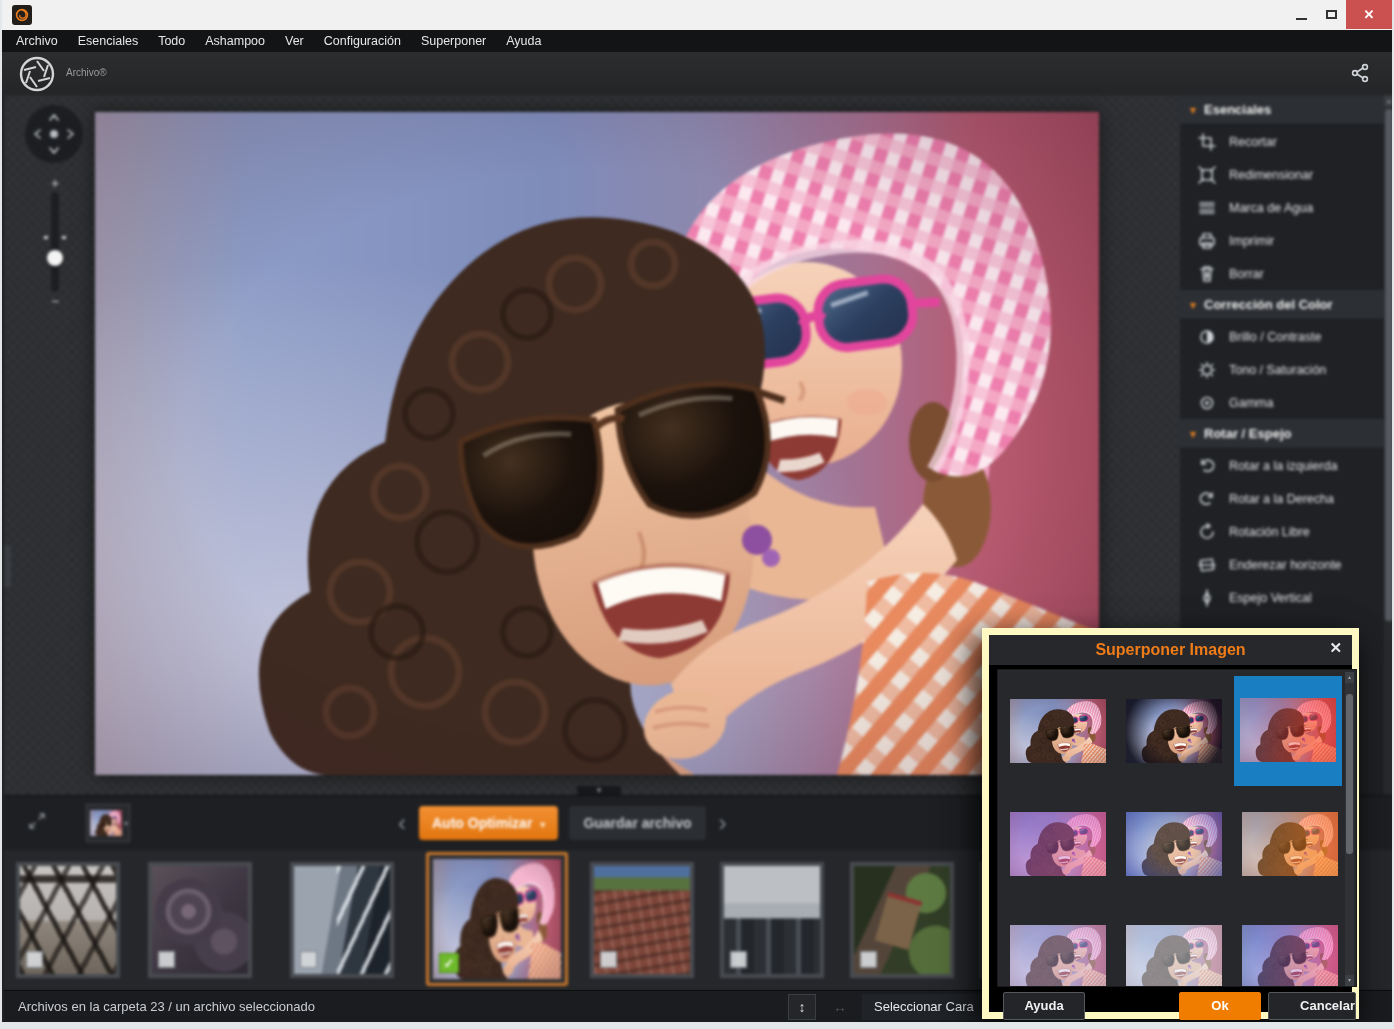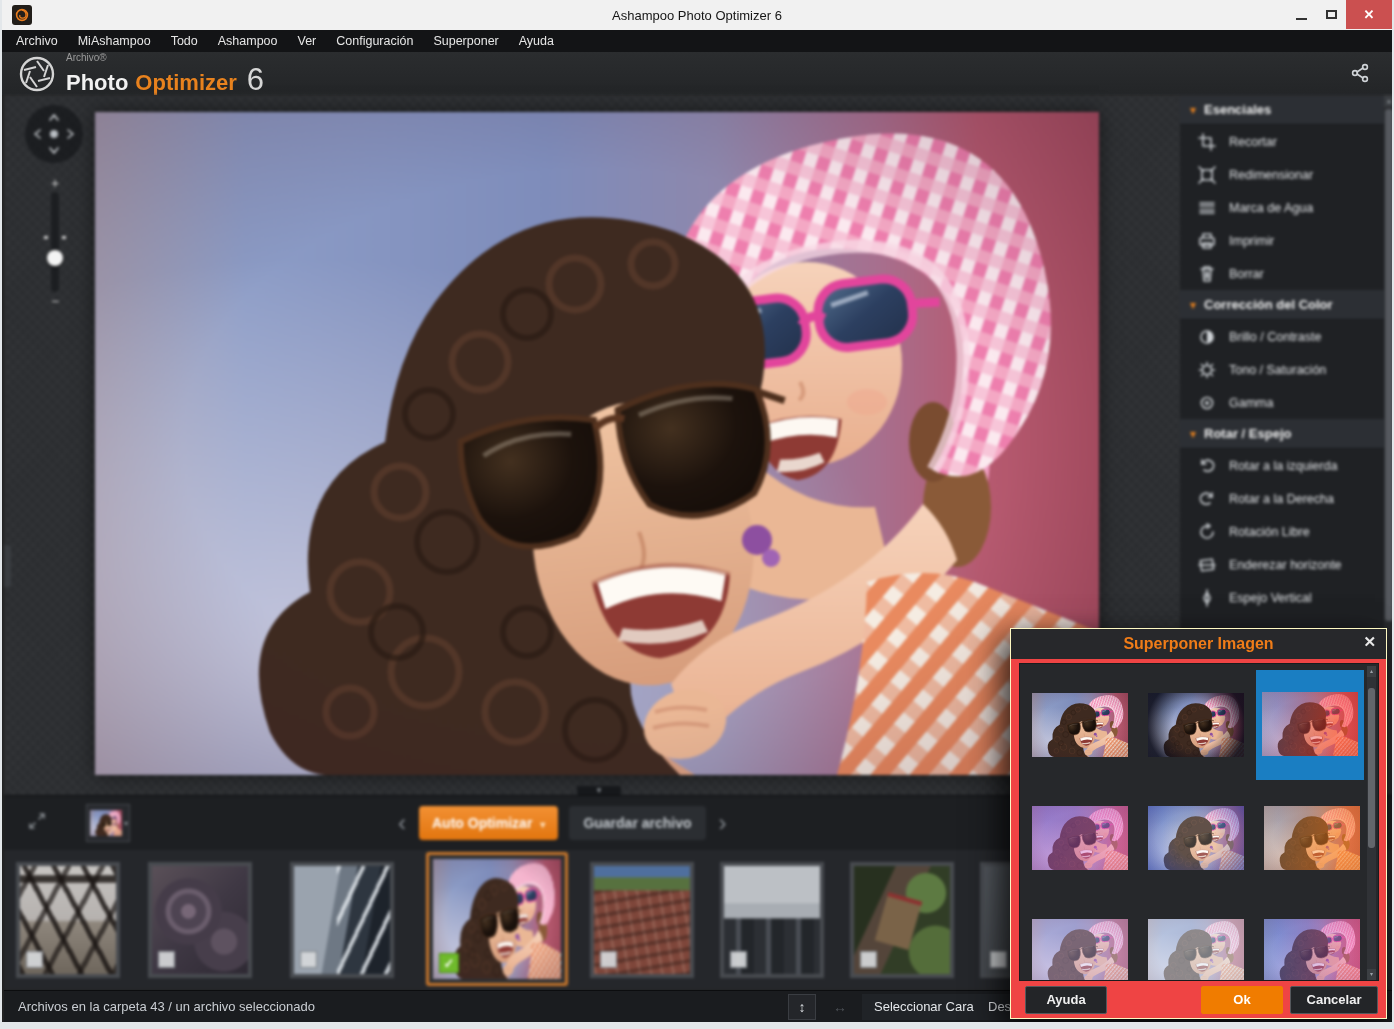--- a/index.html
+++ b/index.html
@@ -140,22 +140,22 @@
   .sb-updown { position:absolute; left:784px; top:3px; width:28px; height:26px; background:#24262a;
                border:1px solid #3a3d42; color:#d8dbdf; font-size:14px; text-align:center; line-height:24px; }
   .sb-leftright { position:absolute; left:822px; top:3px; width:28px; height:26px; color:#4d5156;
                   font-size:14px; text-align:center; line-height:26px; }
   .sb-selall { position:absolute; left:858px; top:3px; height:26px; padding:0 12px; background:#202327;
                color:#e4e7ea; font-size:13px; line-height:26px; }
   .sb-desel { position:absolute; left:972px; top:3px; height:26px; padding:0 12px; background:#202327;
               color:#e4e7ea; font-size:13px; line-height:26px; white-space:nowrap; overflow:hidden; width:120px; }
 
   
-  .dialog { position:absolute; left:1008px; top:628px; width:377px; height:391px; background:#ef4444;
-            border:1px solid #fef9c3; box-shadow:-12px 8px 28px rgba(0,0,0,.5), 0 12px 28px rgba(0,0,0,.5); z-index:6; }
+  .dialog { position:absolute; left:980px; top:628px; width:377px; height:391px; background:#000000;
+            border:7px solid #fef9c3; box-shadow:-12px 8px 28px rgba(0,0,0,.5), 0 12px 28px rgba(0,0,0,.5); z-index:6; }
   .dlg-title { position:absolute; left:0; top:0; right:0; height:30px; background:#27282b;
                display:flex; align-items:center; justify-content:center; }
   .dlg-title .t { color:#ef7c18; font-size:16px; font-weight:bold; }
   .dlg-close { position:absolute; right:10px; top:4px; color:#e9e9e9; font-size:15px; font-weight:bold; }
   .dlg-grid { position:absolute; left:8px; top:34px; width:360px; height:318px; background:#26282b;
               border:1px solid #1a1b1d; overflow:hidden; }
   .dthumb { position:absolute; width:96px; height:64px; overflow:hidden; }
   .dthumb svg { position:absolute; inset:0; width:100%; height:100%; }
   .ovl { position:absolute; inset:0; }
   .v2 .ovl { background:radial-gradient(circle, transparent 40%, rgba(5,8,22,.85) 85%); }
@@ -169,21 +169,21 @@
   .dsel-pad { position:absolute; left:236px; top:6px; width:108px; height:110px; background:#1a7ec2; }
   .dsel-pad .dthumb { left:6px; top:22px; }
   .dlg-scroll { position:absolute; right:2px; top:2px; width:9px; height:314px; background:#303236; }
   .dlg-scroll .arr { position:absolute; left:0; width:9px; height:11px; color:#9aa0a6; font-size:6px;
                      text-align:center; line-height:11px; background:#3c3f43; }
   .dlg-sthumb { position:absolute; left:1px; top:22px; width:7px; height:160px; background:#63666b; border-radius:3px; }
   .dlg-btn { position:absolute; top:357px; height:28px; background:#232528; border:1px solid #55585c;
              color:#f0f0f0; font-size:13px; font-weight:bold; text-align:center; line-height:26px; border-radius:2px; }
   .dlg-help { left:14px; width:82px; }
   .dlg-ok { left:190px; width:82px; background:#f07c00; border-color:#f07c00; color:#fff; }
-  .dlg-cancel { left:279px; width:88px; }
+  .dlg-cancel { left:279px; width:88px;text-align:right; }
 
   .icon-stroke { stroke:#cfd3d7; fill:none; stroke-width:1.6; stroke-linecap:round; stroke-linejoin:round; }
 </style>
 </head>
 <body>
 
 <svg width="0" height="0" style="position:absolute" aria-hidden="true">
   <defs>
     <linearGradient id="pSky" x1="0" y1="0" x2="1" y2="0">
       <stop offset="0" stop-color="#a7a4b8"></stop>
@@ -309,35 +309,34 @@
 
 <div class="win">
 
   <div class="titlebar">
     <div class="appicon">
       <svg width="14" height="14" viewBox="0 0 14 14">
           <circle cx="7" cy="7" r="5.4" fill="none" stroke="#e87c1e" stroke-width="1.6"></circle>
           <path d="M7,2 A5,5 0 0 1 11,7 A3,3 0 0 1 7,10 A2,2 0 0 1 5,7" fill="none" stroke="#e87c1e" stroke-width="1.3"></path>
         </svg>
     </div>
-    <div class="title-text">Ashampoo Photo Optimizer 6</div>
     <div class="wincontrols">
       <div class="wc wc-min">
           <i></i>
         </div>
       <div class="wc wc-max">
           <i></i>
         </div>
       <div class="wc wc-close">✕</div>
     </div>
   </div>
 
   <div class="menubar">
     <span class="menu-item">Archivo</span>
-    <span class="menu-item">MiAshampoo</span>
+    <span class="menu-item">Esenciales</span>
     <span class="menu-item">Todo</span>
     <span class="menu-item">Ashampoo</span>
     <span class="menu-item">Ver</span>
     <span class="menu-item">Configuración</span>
     <span class="menu-item">Superponer</span>
     <span class="menu-item">Ayuda</span>
   </div>
 
   <div class="appheader">
     <div class="logo">
@@ -348,25 +347,20 @@
             <path d="M30,10 L26,22"></path>
             <path d="M32,23 L20,26"></path>
           <path d="M19,32 L12,22"></path>
             <path d="M8,28 L12,16"></path>
             <path d="M6,15 L18,12"></path>
         </g>
       </svg>
     </div>
     <div class="brand">
       <div class="brand-co">Archivo®</div>
-      <div class="brand-row">
-        <span class="brand-p1">Photo</span>
-        <span class="brand-p2">Optimizer</span>
-        <span class="brand-v">6</span>
-      </div>
     </div>
     <div class="share">
       <svg width="20" height="20" viewBox="0 0 20 20" class="icon-stroke">
         <circle cx="15" cy="4" r="2.4"></circle>
           <circle cx="15" cy="16" r="2.4"></circle>
           <circle cx="5" cy="10" r="2.4"></circle>
         <path d="M7,9 L13,5 M7,11 L13,15"></path>
       </svg>
     </div>
   </div>
@@ -607,21 +601,21 @@
       </div>
       <div class="thumb" style="left:976px">
         <div class="timg t-partial">
             <div class="cb"></div>
           </div>
       </div>
     </div>
   </div>
 
   <div class="statusbar">
-    <div class="sb-text">Archivos en la carpeta 43 / un archivo seleccionado</div>
+    <div class="sb-text">Archivos en la carpeta 23 / un archivo seleccionado</div>
     <div class="sb-updown">↕</div>
     <div class="sb-leftright">↔</div>
     <div class="sb-selall">Seleccionar Cara</div>
     <div class="sb-desel">Desele</div>
   </div>
 
   <div class="dialog">
     <div class="dlg-title">
       <span class="t">Superponer Imagen</span>
       <span class="dlg-close">✕</span>

